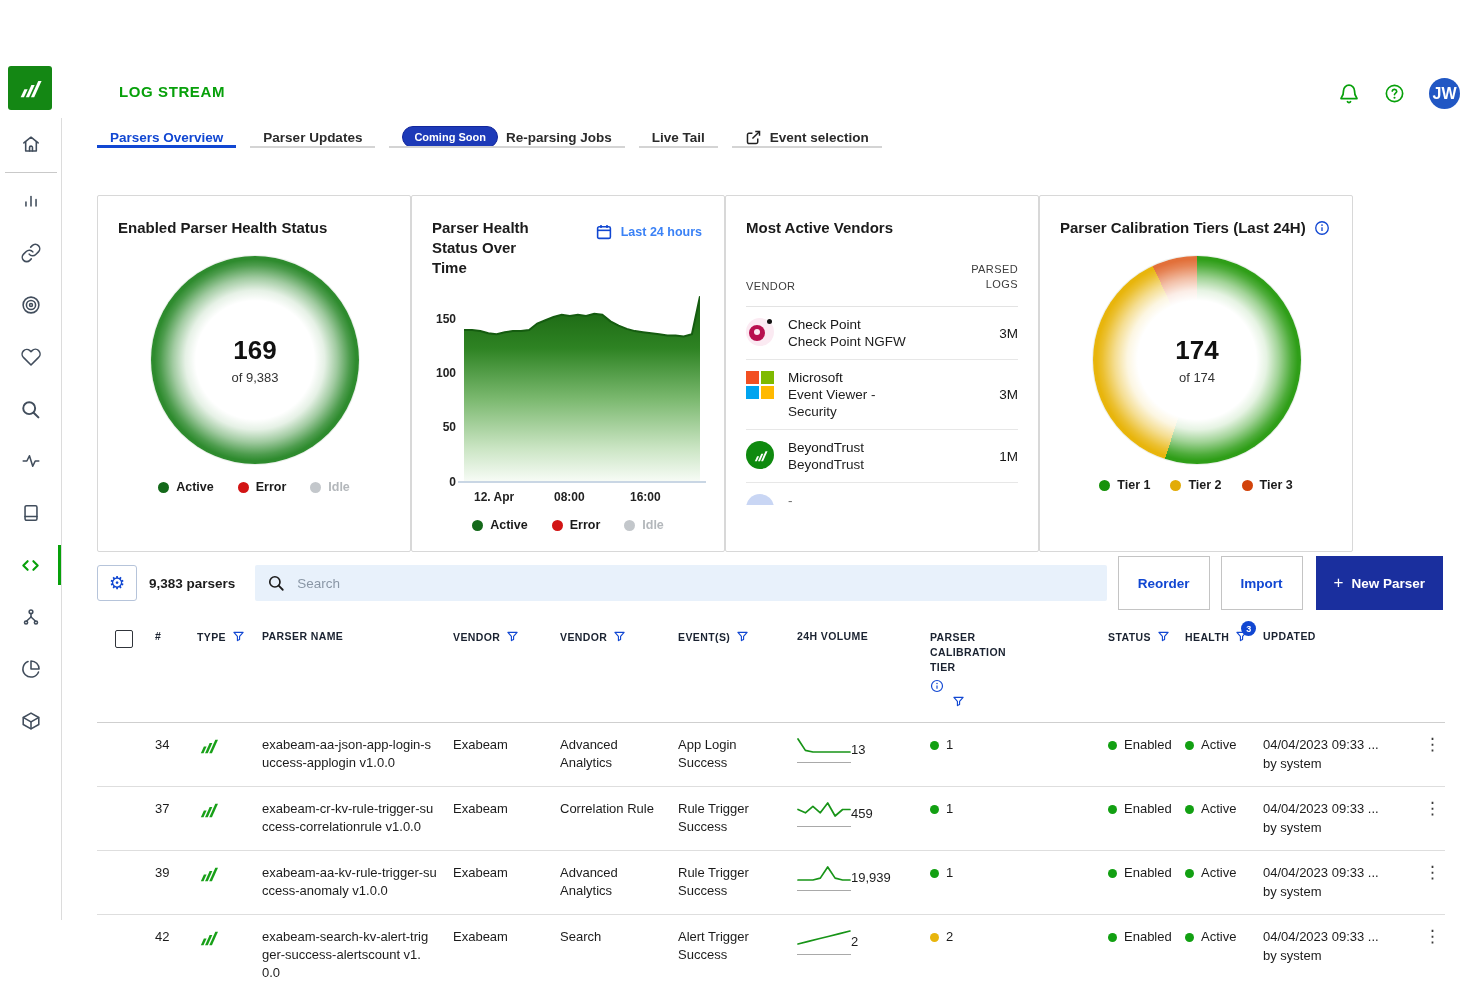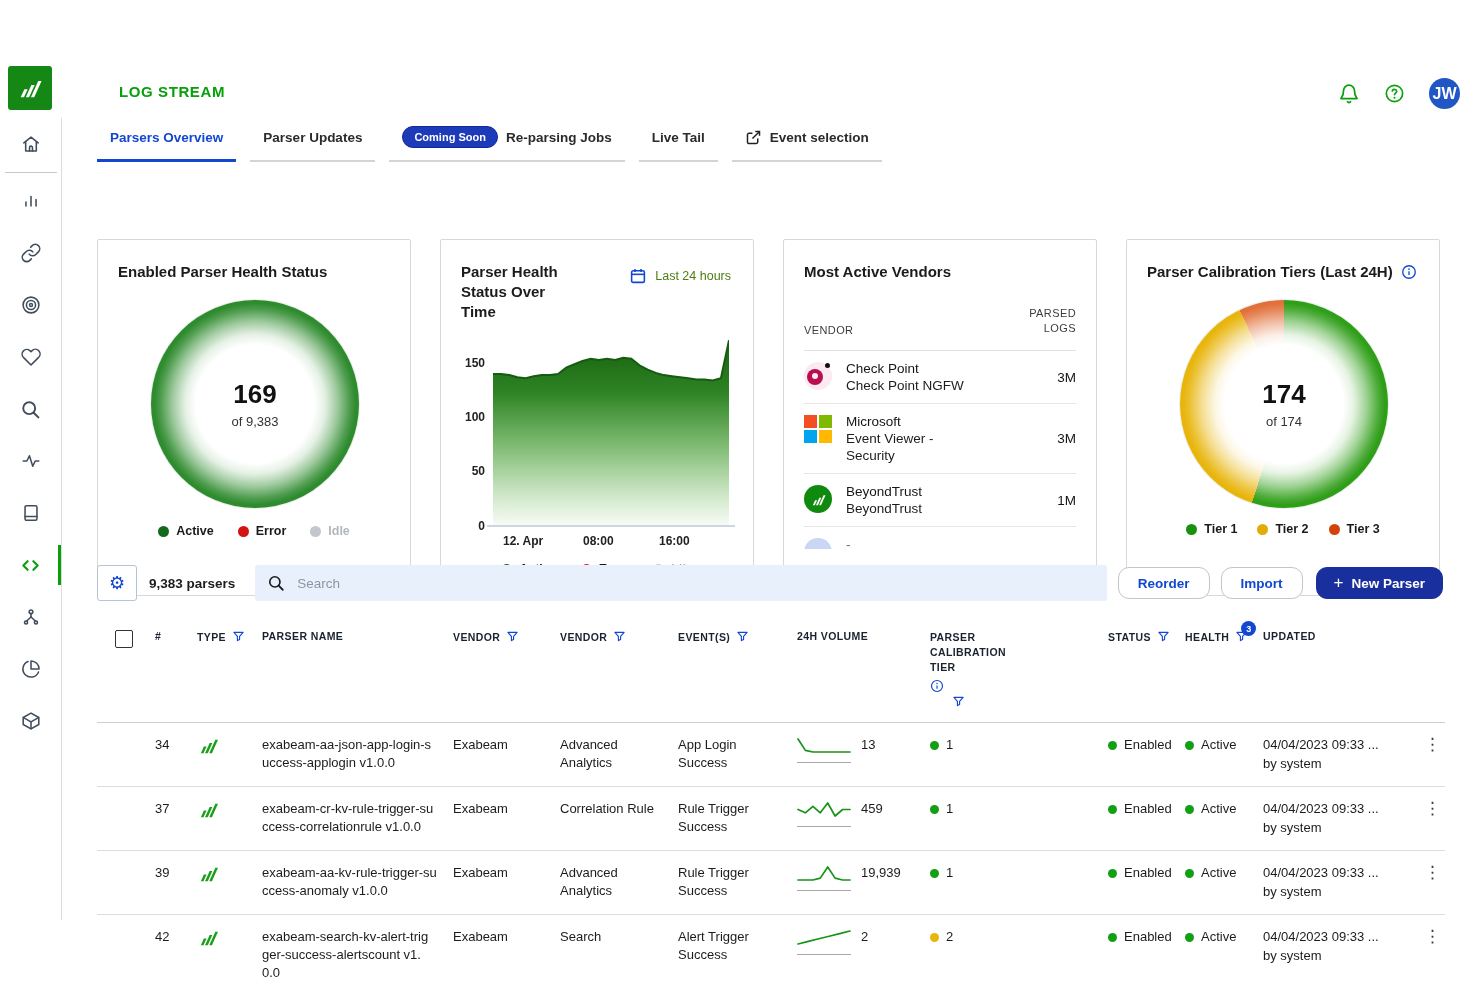--- a/index.html
+++ b/index.html
@@ -21,48 +21,48 @@
   .side-rail{position:absolute;left:0;top:118px;width:61px;height:802px;border-right:1px solid #dcdcdc;
              display:flex;flex-direction:column;align-items:center;}
   .side-btn{position:relative;width:61px;height:52px;display:flex;align-items:center;justify-content:center;
             background:none;border:none;color:#414d5c;cursor:pointer;}
   .side-div{width:52px;border-top:1px solid #c9c9c9;margin:2px 0 2px 0;}
   .side-btn.active{color:var(--brand-green);}
   .side-active-bar{position:absolute;right:0;top:6px;width:3px;height:40px;background:var(--brand-green);}
 
   
   .tabs{position:absolute;left:97px;top:126px;display:flex;align-items:stretch;}
-  .tab{position:relative;display:flex;align-items:center;gap:8px;padding:0 13px 14px 13px;margin-right:14px;
+  .tab{position:relative;display:flex;align-items:center;gap:8px;padding:0 13px 0 13px;margin-right:14px;
        background:none;border:none;cursor:pointer;font-family:inherit;font-size:13.5px;font-weight:600;color:#2b2b2b;}
   .tab .tab-line{position:absolute;left:0;right:0;bottom:0;height:2px;background:#d4d4d4;}
   .tab.active{color:var(--accent-blue);font-weight:bold;}
   .tab.active .tab-line{height:3px;background:var(--accent-blue);}
   .pill{background:var(--badge-blue);border:1px solid #13279c;color:#fff;font-size:11px;font-weight:bold;
         padding:4px 11px;border-radius:13px;white-space:nowrap;}
   .ext-ic{color:#222;}
 
   
-  .cards{position:absolute;left:97px;top:195px;display:grid;grid-template-columns:repeat(4,314px);gap:29px;margin-top:44px;}
+  .cards{position:absolute;left:97px;top:195px;display:grid;grid-template-columns:repeat(4,314px);}
   .card{position:relative;height:355px;border:1px solid #d8d8d8;border-radius:2px;background:#fff;}
   .card-title{position:absolute;left:20px;top:22px;font-size:15px;font-weight:600;color:#1b1b1b;line-height:20px;}
   .donut{position:absolute;left:53px;top:60px;width:208px;height:208px;border-radius:50%;
          box-shadow:0 0 0 1px rgba(0,60,0,.08);}
   .donut-center{position:absolute;left:53px;top:60px;width:208px;height:208px;display:flex;flex-direction:column;
                 align-items:center;justify-content:center;}
   .donut-num{font-size:26px;font-weight:bold;color:#111;}
   .donut-cap{font-size:13px;color:#333;margin-top:4px;}
   .legend{position:absolute;left:0;right:0;display:flex;justify-content:center;gap:24px;}
   .legend-item{display:flex;align-items:center;gap:7px;background:none;border:none;cursor:pointer;
                font-family:inherit;font-size:12.5px;font-weight:bold;color:#1b1b1b;padding:0;}
   .legend-item.muted{color:#b3b7bb;}
   .ldot{width:11px;height:11px;border-radius:50%;}
 
   
   .range-label{position:absolute;right:16px;top:26px;display:flex;align-items:center;gap:8px;
-               background:none;border:none;cursor:pointer;font-family:inherit;font-size:12.5px;font-weight:normal;color:#4d7c0f;}
+               background:none;border:none;cursor:pointer;font-family:inherit;font-size:12.5px;font-weight:bold;color:#3b82f6;}
   .plot{position:absolute;left:52px;top:96px;width:236px;height:190px;}
   .plot-axis{position:absolute;left:-6px;right:-6px;bottom:-1px;height:2px;background:#c9d6e4;}
   .ylab{position:absolute;width:30px;text-align:right;font-size:12px;font-weight:600;color:#222;}
   .xlab{position:absolute;top:294px;font-size:12px;font-weight:600;color:#222;}
 
   
   .v-head{position:absolute;left:20px;right:20px;top:66px;display:flex;justify-content:space-between;
           font-size:11px;letter-spacing:.4px;color:#3c3c3c;}
   .v-head .right{text-align:right;width:56px;line-height:15px;}
   .v-list{position:absolute;left:20px;right:20px;top:110px;height:198px;overflow:hidden;border-top:1px solid #e3e3e3;}
@@ -85,21 +85,21 @@
 
   
   .toolbar{position:absolute;left:97px;top:565px;right:37px;height:36px;display:flex;align-items:center;}
   .gear-btn{width:40px;height:36px;border:1px solid #b6c4da;border-radius:3px;background:#fff;cursor:pointer;
             display:flex;align-items:center;justify-content:center;color:var(--accent-blue);font-size:18px;line-height:1;}
   .parser-count{margin:0 20px 0 12px;font-size:13.5px;font-weight:600;white-space:nowrap;}
   .searchbar{flex:1;height:36px;background:var(--search-bg);border-radius:2px;display:flex;align-items:center;
              padding:0 12px;gap:10px;color:#1c1c1c;}
   .searchbar input{flex:1;border:none;background:transparent;outline:none;font-family:inherit;font-size:13.5px;color:#222;}
   .searchbar input::placeholder{color:#8a97a6;}
-  .btn{height:32px;border-radius:11px;font-family:inherit;font-size:13.5px;font-weight:bold;cursor:pointer;}
+  .btn{height:54px;border-radius:0;font-family:inherit;font-size:13.5px;font-weight:bold;cursor:pointer;}
   .btn-outline{background:#fff;border:1px solid #c4c4c4;color:var(--accent-blue);padding:0 19px;margin-left:11px;}
   .btn-primary{background:var(--dark-blue);border:1px solid var(--dark-blue);color:#fff;padding:0 17px;margin-left:13px;
                display:flex;align-items:center;gap:8px;}
   .btn-primary .plus{font-size:17px;font-weight:normal;}
 
   
   .tbl{position:absolute;left:97px;top:620px;width:1348px;}
   .tbl-grid{display:grid;grid-template-columns:58px 42px 65px 191px 107px 118px 119px 133px 178px 77px 78px 155px 27px;align-items:start;}
   .tbl-head{border-bottom:1px solid #cfcfcf;padding:10px 0 14px 0;font-size:10.5px;font-weight:bold;
             letter-spacing:.4px;color:#1a2230;}
@@ -108,21 +108,21 @@
   .fbadge{position:absolute;top:-9px;right:-8px;width:15px;height:15px;border-radius:50%;background:var(--accent-blue);
           color:#fff;font-size:9px;font-weight:bold;display:flex;align-items:center;justify-content:center;}
   .chk{width:16px;height:16px;border:1.8px solid #30343a;border-radius:2px;background:#fff;cursor:pointer;margin-left:18px;}
   .calib-head{display:flex;gap:6px;flex-direction:column;}
   .calib-lines{width:112px;line-height:15px;}
   .calib-icons{display:flex;align-items:flex-start;gap:8px;}
   .calib-icons .funnel{margin-top:14px;}
   .trow{border-bottom:1px solid #dedede;padding:13px 0;font-size:13px;line-height:18px;color:#1c1c1c;}
   .pname{max-width:176px;word-break:break-all;padding-right:14px;}
   .type-ic{color:#18a018;margin-top:-2px;}
-  .vol{display:flex;gap:10px;}
+  .vol{display:flex;align-items:center;gap:0;}
   .spark-wrap{border-bottom:1px solid #a9a9a9;padding-bottom:3px;}
   .spark polyline{fill:none;stroke:#179417;stroke-width:1.7;stroke-linecap:round;stroke-linejoin:round;}
   .dotcell{display:flex;align-items:center;gap:7px;}
   .dot{width:9px;height:9px;border-radius:50%;flex:none;}
   .dot-green{background:var(--active-green);}
   .upd2{margin-top:1px;}
   .kebab{background:none;border:none;cursor:pointer;font-size:17px;color:#3a3a3a;line-height:14px;padding:2px 6px;font-family:inherit;}
 </style>
 </head>
 <body>

